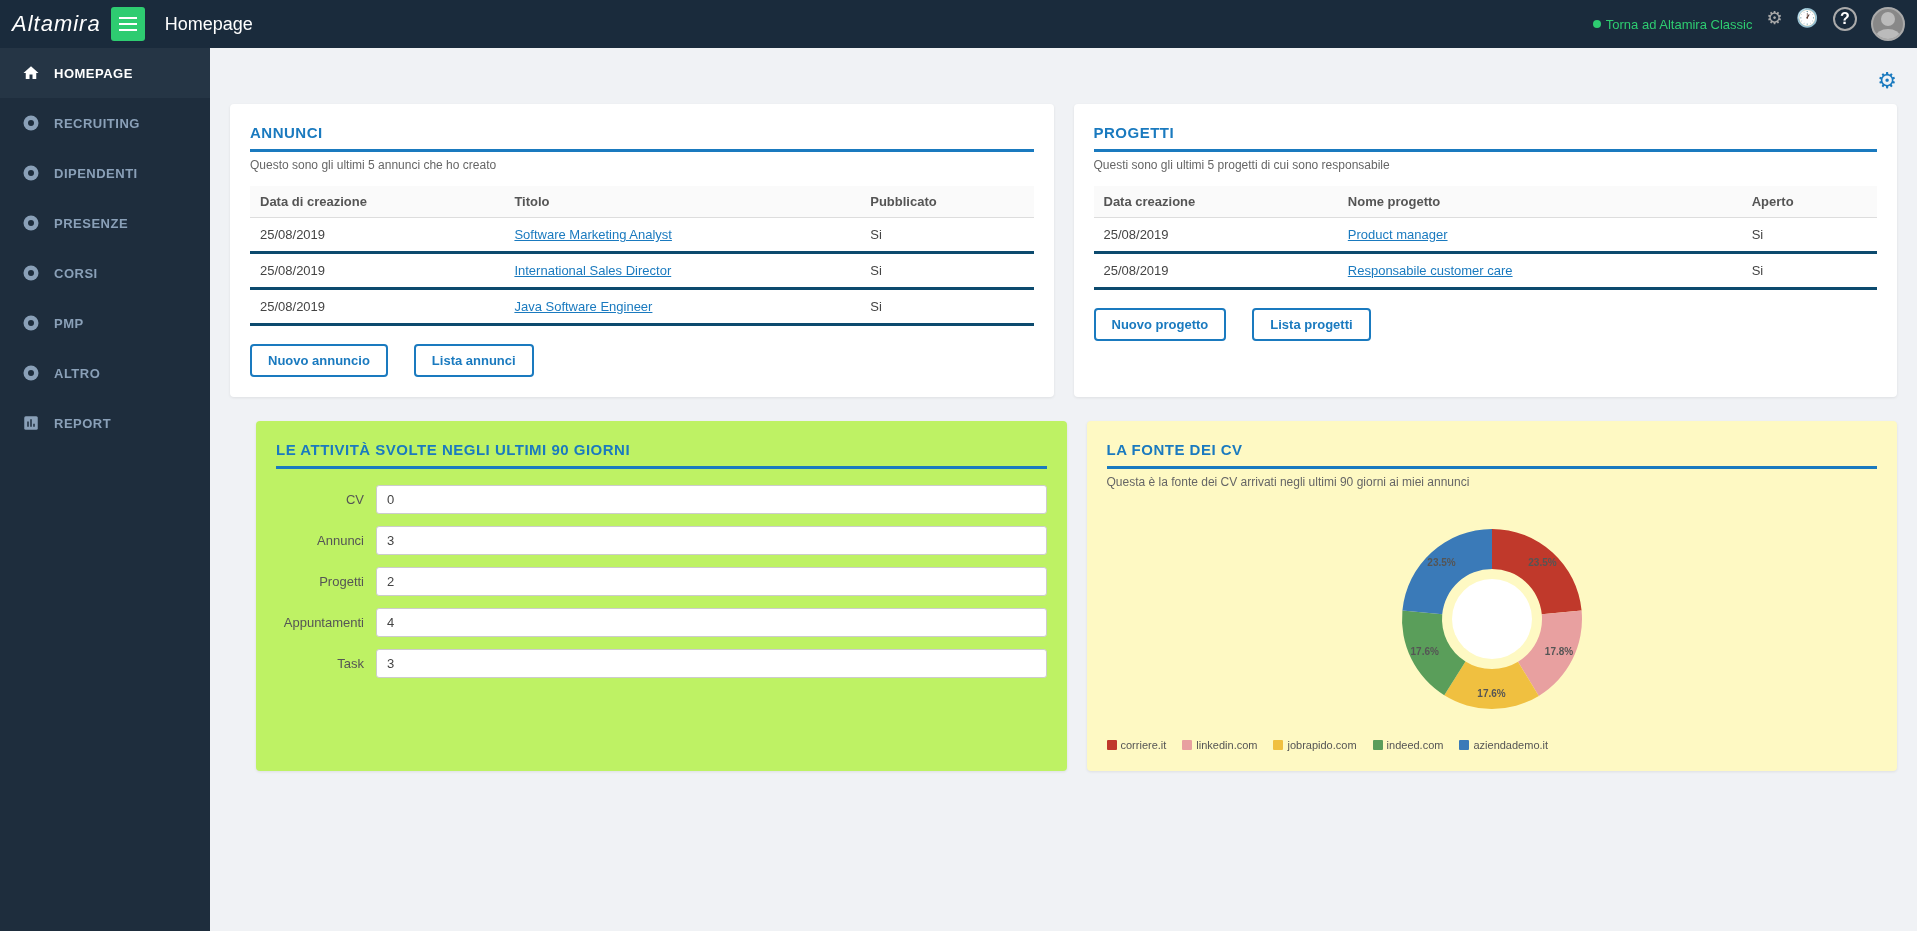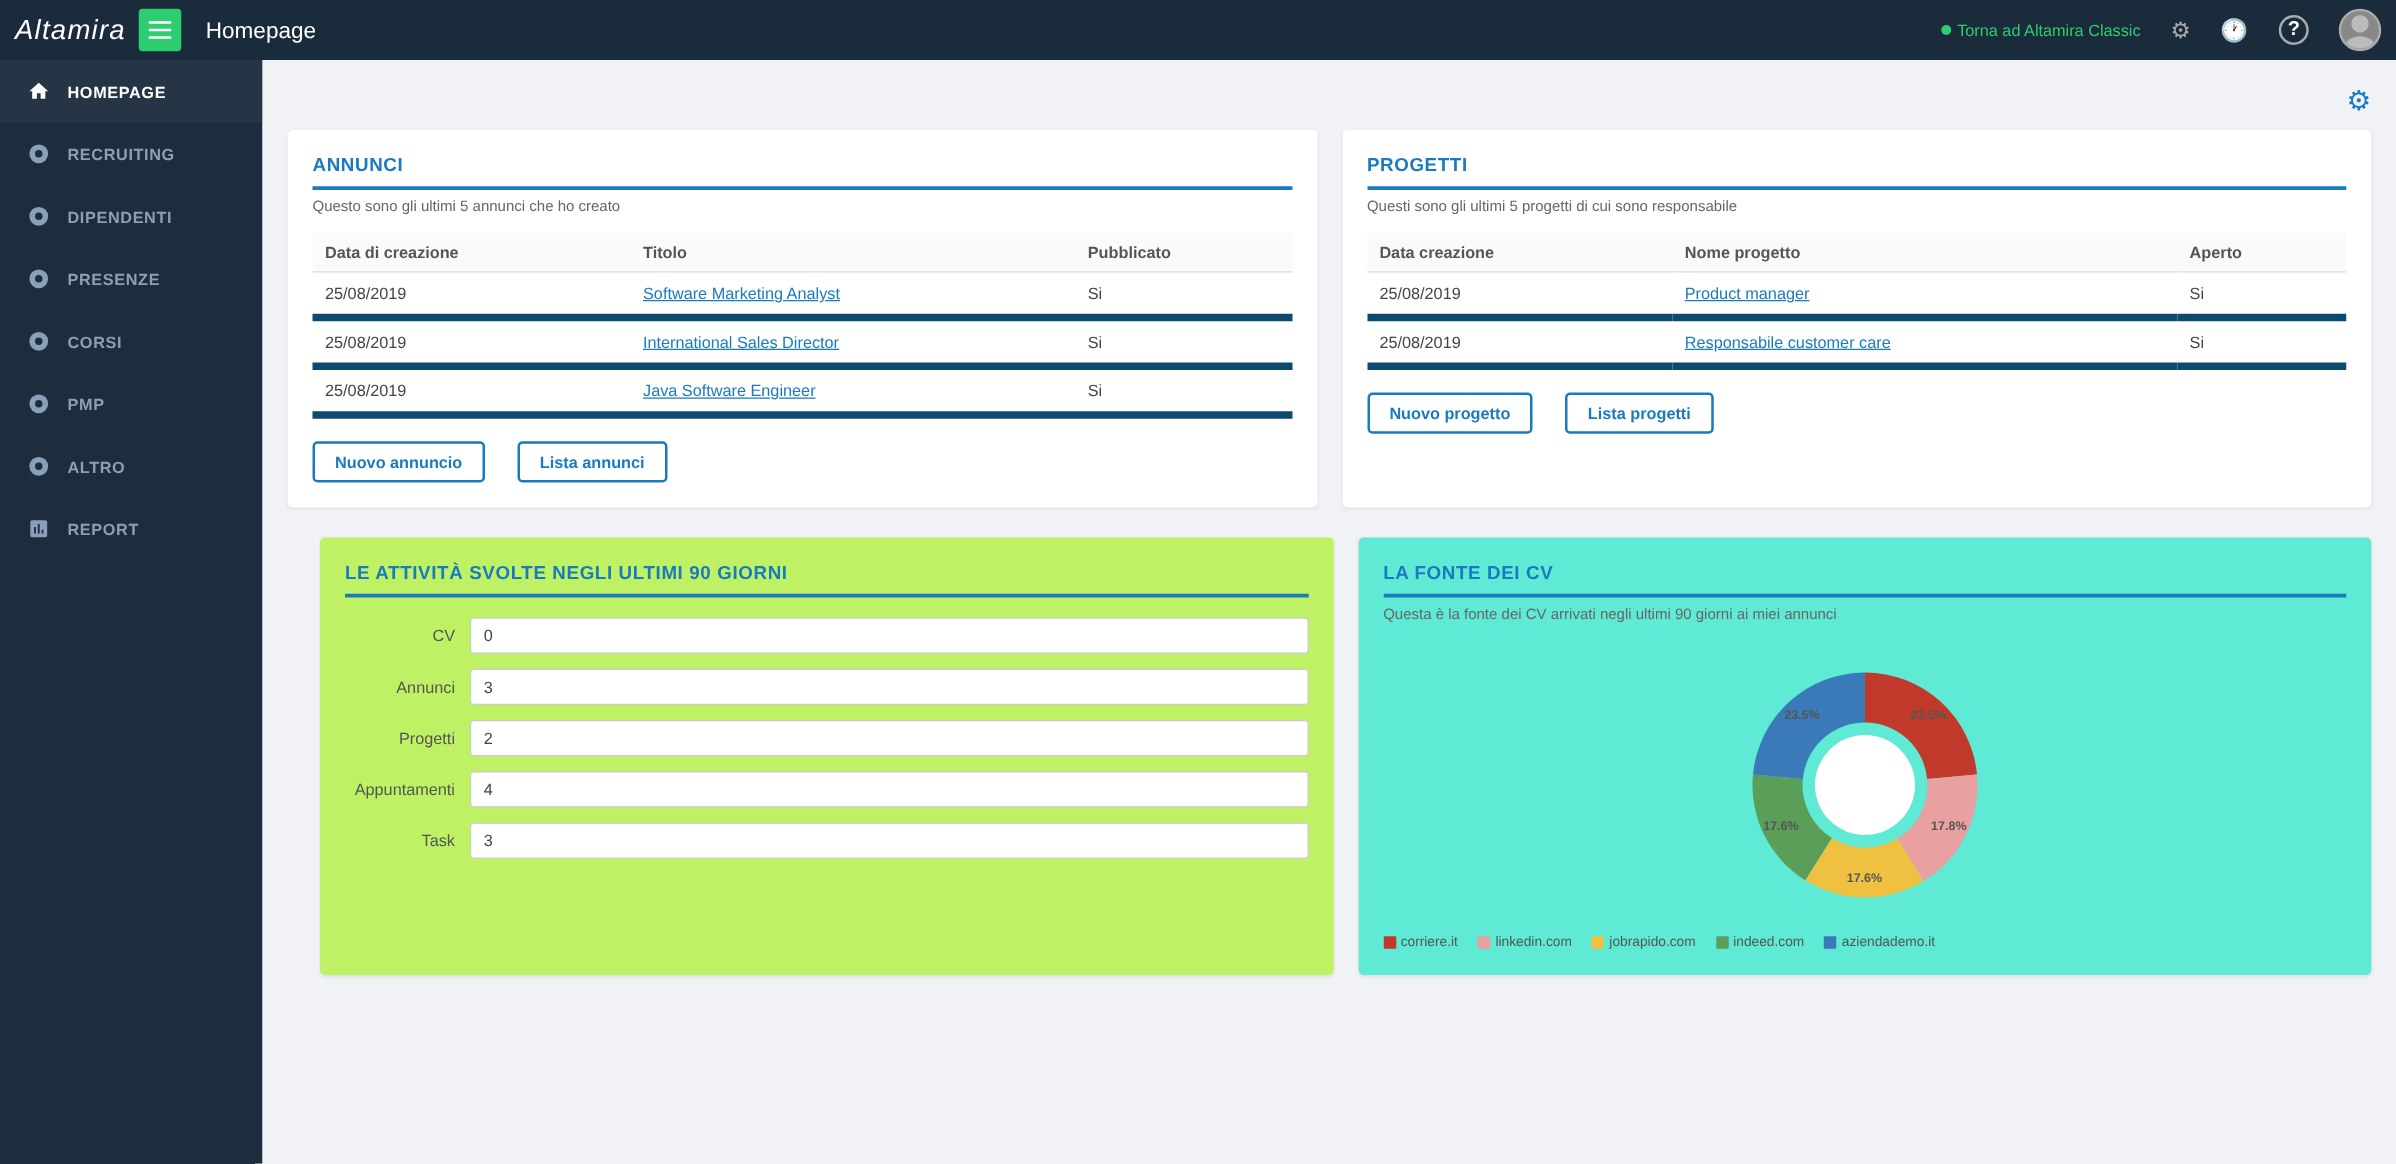--- a/index.html
+++ b/index.html
@@ -44,22 +44,21 @@
       background: white;
     }
     .topbar-title {
       color: white;
       font-size: 18px;
       font-weight: 400;
       flex: 1;
     }
     .topbar-right {
       display: flex;
-      align-items: center;
-      gap: 24px;
+      gap: 14px;
     }
     .topbar-classic-link {
       color: #2ecc71;
       font-size: 13px;
       cursor: pointer;
       display: flex;
       align-items: center;
       gap: 5px;
     }
     .topbar-classic-link .dot {
@@ -189,21 +188,21 @@
       text-align: left;
       color: #555;
       font-weight: 600;
       padding: 8px 10px;
       border-bottom: 1px solid #ddd;
       background: #fafafa;
       margin-top: 14px;
     }
     .data-table td {
       padding: 9px 10px;
-      border-bottom: 6px solid #0c4a6e;
+      border-bottom: 3px solid #0c4a6e;
       color: #444;
     }
     .data-table td a {
       color: #1a7abf;
       text-decoration: underline;
       cursor: pointer;
     }
     .table-actions {
       display: flex;
       gap: 26px;
@@ -252,21 +251,21 @@
       border-radius: 3px;
       padding: 6px 10px;
       font-size: 13px;
       color: #444;
       flex: 1;
       background: white;
     }
 
     
     .chart-panel {
-      background: #5eead4;
+      background: #fef9c3;
       border-radius: 4px;
       flex: 1;
       padding: 20px;
       box-shadow: 0 1px 3px rgba(0,0,0,0.08);
     }
     .chart-container {
       display: flex;
       justify-content: center;
       align-items: center;
       margin: 20px 0 10px;

